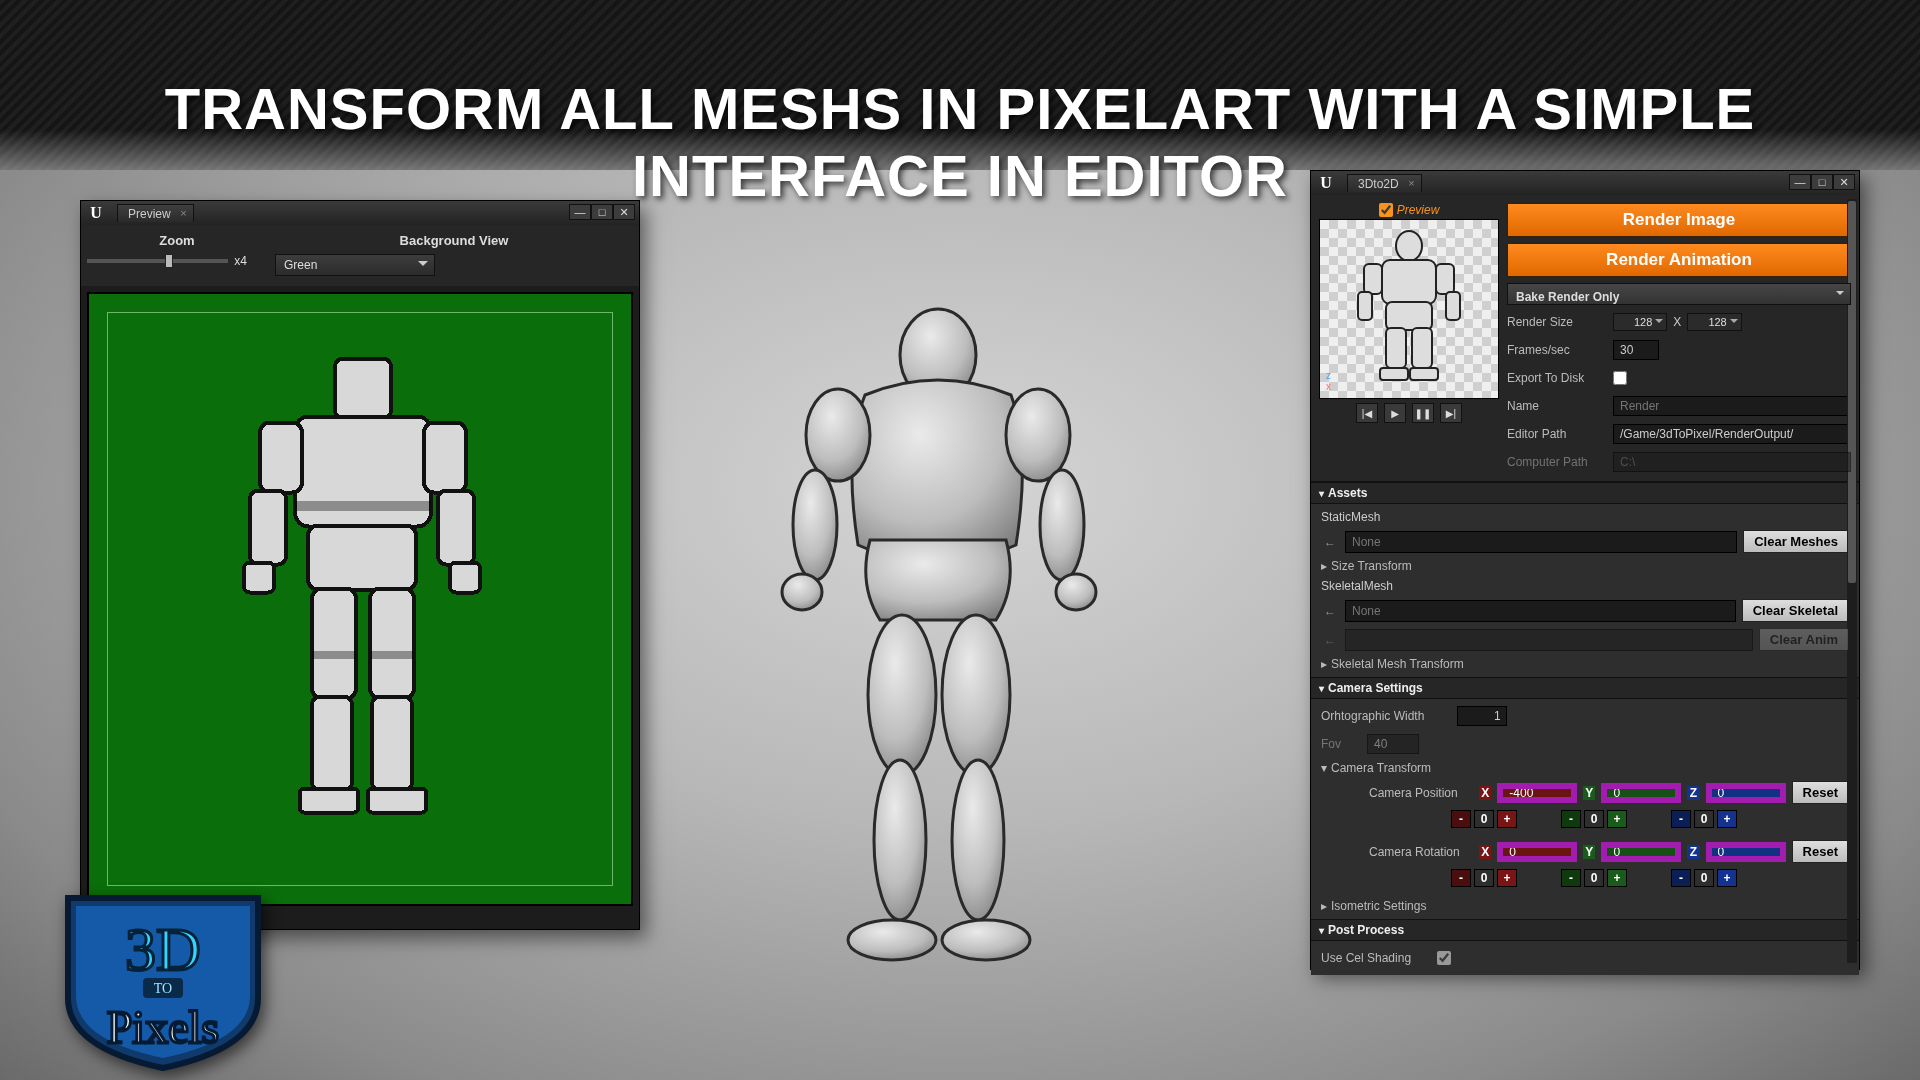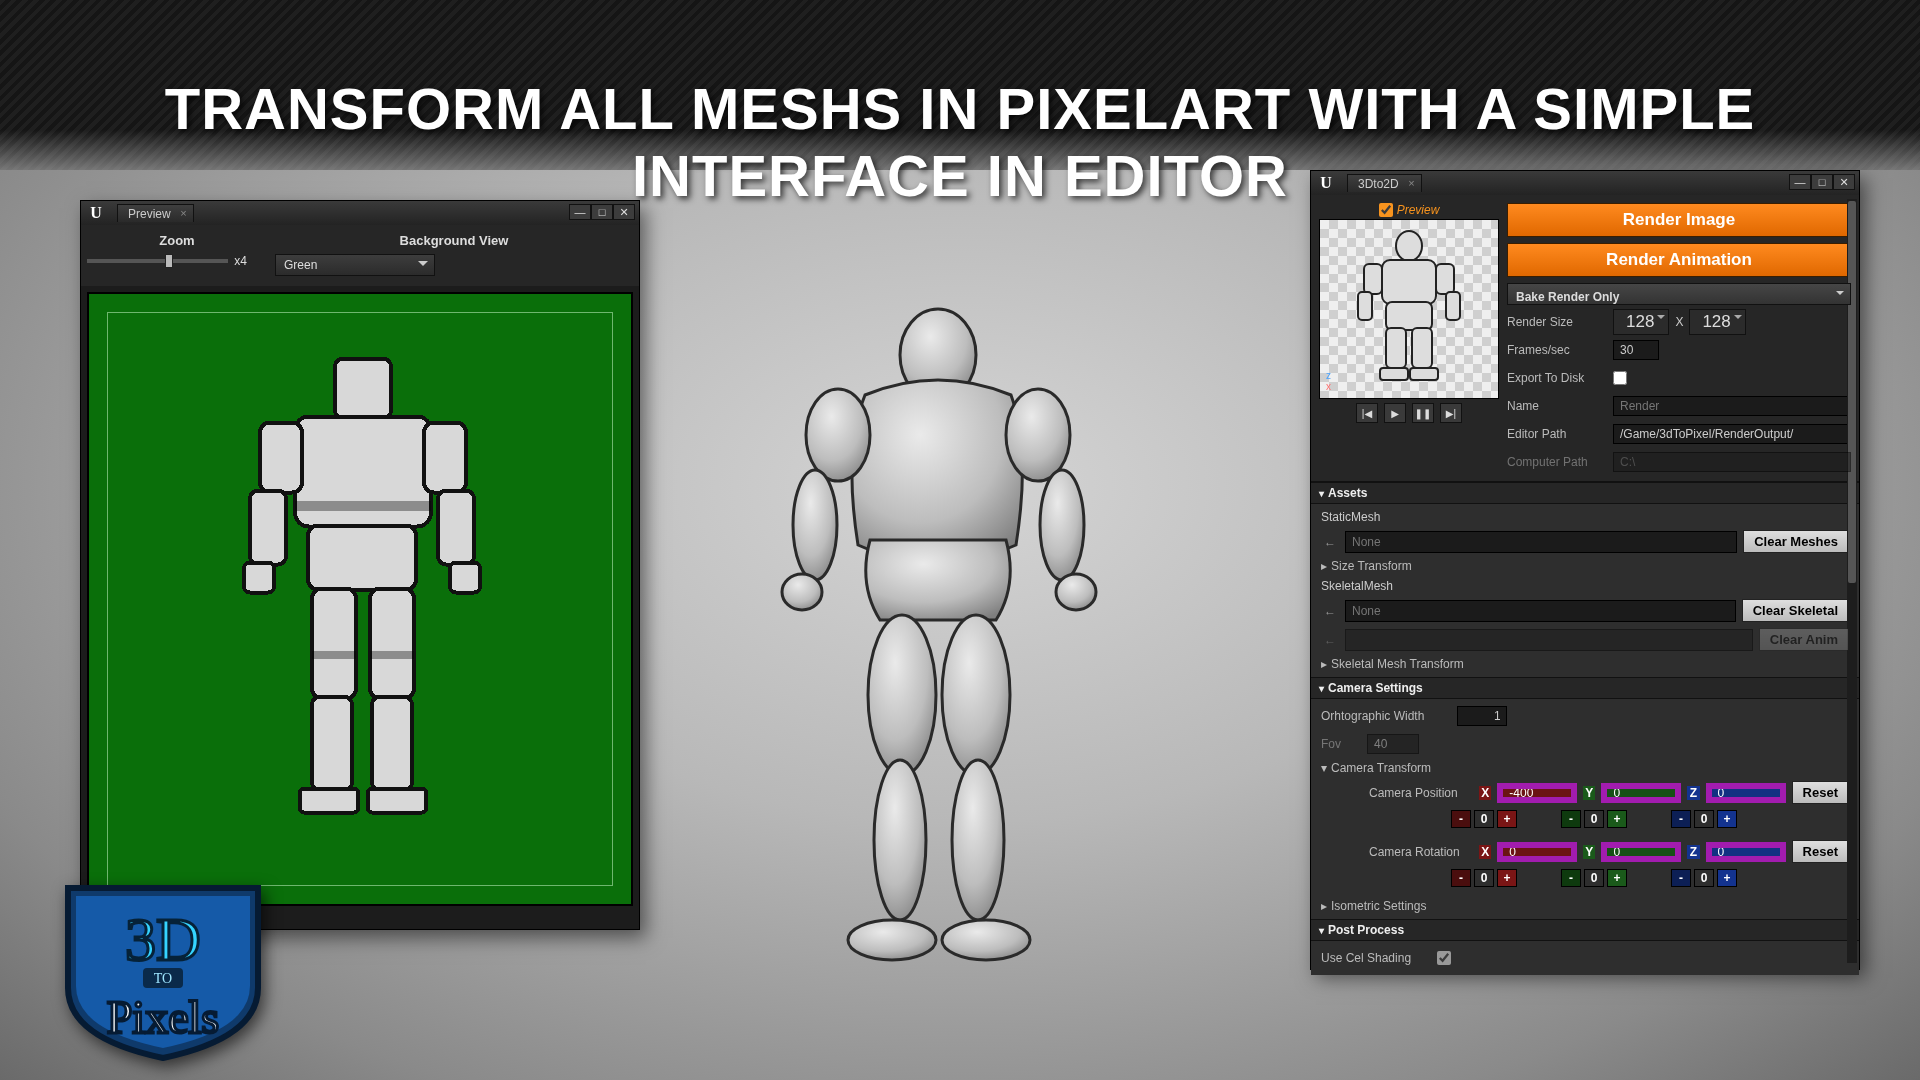--- a/index.html
+++ b/index.html
@@ -58,21 +58,21 @@
   .axis .az{color:#4aa3ff;}
   .axis .ax{color:#ff7070;}
   .playbar{display:flex;justify-content:center;gap:6px;margin-top:4px;}
   .pbtn{width:22px;height:20px;background:#3a3a3a;border:1px solid #111;display:flex;align-items:center;justify-content:center;color:#ddd;font-size:10px;}
   .rightcol{flex:1;display:flex;flex-direction:column;gap:6px;}
   .bigbtn{background:linear-gradient(#ff8a1f,#e06800);border:1px solid #3a1e00;height:34px;display:flex;align-items:center;justify-content:center;color:#fff;font-weight:bold;font-size:17px;}
   .dd2{background:linear-gradient(#464646,#333);border:1px solid #111;height:22px;display:flex;align-items:flex-end;padding:0 8px;color:#ddd;font-size:12px;position:relative;font-weight:bold;}
   .dd2 .caret{position:absolute;right:6px;top:7px;border:4px solid transparent;border-top-color:#ccc;}
   .proprow{display:flex;align-items:center;gap:6px;height:22px;font-size:12px;}
   .proprow .lbl{width:100px;color:#bbb;}
-  .numdd{background:#2b2b2b;border:1px solid #111;padding:2px 14px 2px 12px;color:#ddd;font-size:17px;position:relative;}
+  .numdd{background:#2b2b2b;border:1px solid #111;padding:2px 14px 2px 20px;color:#ddd;font-size:11px;position:relative;}
   .numdd .caret{position:absolute;right:3px;top:5px;border:4px solid transparent;border-top-color:#aaa;}
   .txtin{background:#1b1b1b;border:1px solid #000;color:#ccc;padding:2px 6px;font-size:12px;height:20px;}
   .txtin.dim{color:#666;}
   .section{background:#2e2e2e;}
   .shdr{background:#262626;border-top:1px solid #111;border-bottom:1px solid #111;color:#eee;font-weight:bold;font-size:12px;padding:3px 8px;display:flex;align-items:center;gap:4px;}
   .shdr .tri{font-size:10px;}
   .secbody{padding:6px 10px;display:flex;flex-direction:column;gap:6px;font-size:12px;}
   .assetrow{display:flex;align-items:center;gap:6px;}
   .backarr{width:18px;height:18px;color:#999;display:flex;align-items:center;justify-content:center;}
   .assetin{flex:1;background:#1b1b1b;border:1px solid #000;color:#666;padding:3px 6px;font-size:12px;height:22px;}
@@ -91,21 +91,21 @@
   .spinrow{display:flex;gap:8px;margin-left:130px;}
   .spinset{display:flex;gap:3px;}
   .spin{width:20px;height:18px;display:flex;align-items:center;justify-content:center;color:#fff;font-weight:bold;border:1px solid #000;font-size:12px;}
   .spin.m.rx{background:#4a0e0e;} .spin.v.rx{background:#2e2e2e;} .spin.p.rx{background:#7a1515;}
   .spin.m.ry{background:#0e3a0e;} .spin.v.ry{background:#2e2e2e;} .spin.p.ry{background:#1a5a1a;}
   .spin.m.rz{background:#0c1f55;} .spin.v.rz{background:#2e2e2e;} .spin.p.rz{background:#13338f;}
   .scrollbar{position:absolute;right:2px;top:28px;bottom:6px;width:10px;background:#1d1d1d;}
   .scrollbar .th{position:absolute;left:1px;right:1px;top:2px;height:50%;background:#555;border-radius:2px;}
   .chk{width:14px;height:14px;accent-color:#999;}
   
-  .badge{position:absolute;left:48px;bottom:12px;width:230px;height:200px;}
+  .badge{position:absolute;left:48px;bottom:2px;width:230px;height:200px;}
   .shield{width:100%;height:100%;position:relative;}
   .shield svg{filter:drop-shadow(4px 6px 8px rgba(0,0,0,.6));}
 </style>
 </head>
 <body>
 
 <div class="topstripe"></div>
 <div class="headline">TRANSFORM ALL MESHS IN PIXELART WITH A SIMPLE INTERFACE IN EDITOR</div>
 
 <div id="previewWin" class="uewin">

